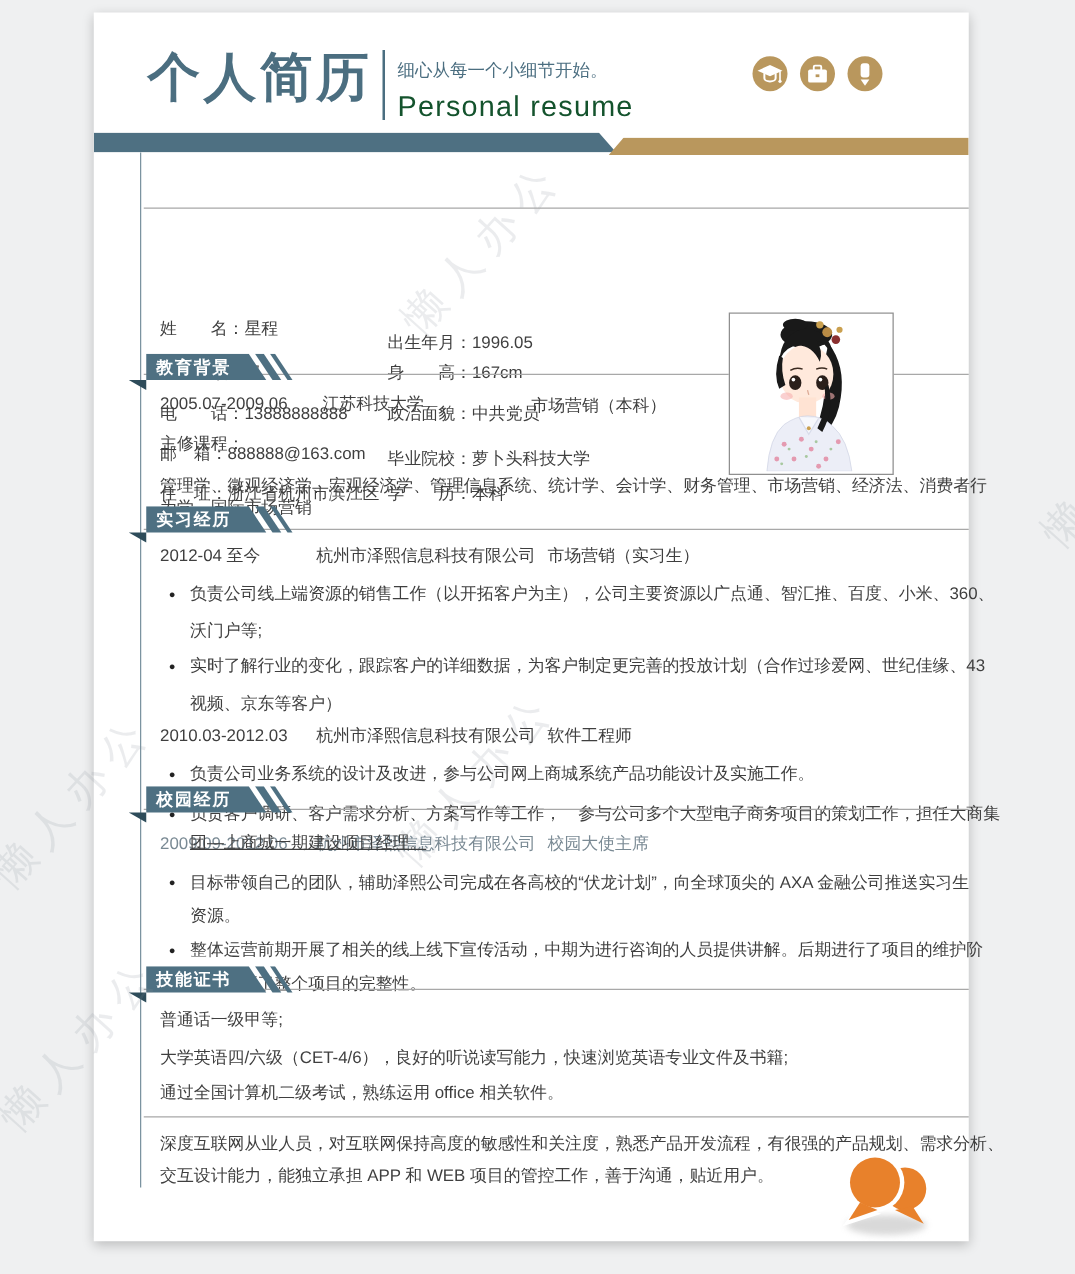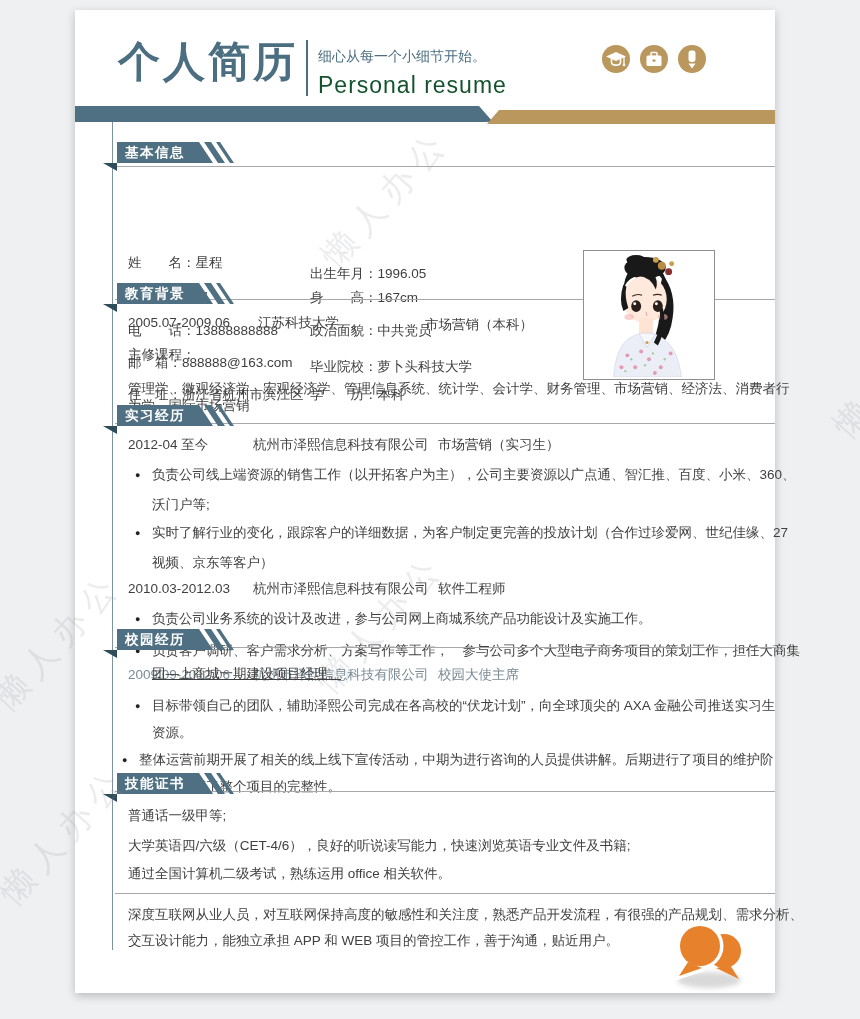--- a/index.html
+++ b/index.html
@@ -82,29 +82,20 @@
 
     <div class="vline"></div>
 
     <div class="line" style="top:156px;"></div>
     <div class="line" style="top:289px;"></div>
     <div class="line" style="top:413px;"></div>
     <div class="line" style="top:637px;"></div>
     <div class="line" style="top:781px;"></div>
     <div class="line" style="top:883px;"></div>
 
-    <div class="ribbon" style="top:132px;">
-      <svg width="150" height="30" viewBox="0 0 150 30">
-        <polygon points="0,21 14,21 14,29" fill="#2e4c5a"></polygon>
-        <polygon points="14,0 96,0 110,21 14,21" fill="#4e7082"></polygon>
-        <polygon points="101,0 108,0 122,21 115,21" fill="#4e7082"></polygon>
-        <polygon points="113,0 117,0 131,21 127,21" fill="#4e7082"></polygon>
-      </svg>
-      <span class="lbl">基本信息</span>
-    </div>
     <div class="ribbon" style="top:273px;">
       <svg width="150" height="30" viewBox="0 0 150 30">
         <polygon points="0,21 14,21 14,29" fill="#2e4c5a"></polygon>
         <polygon points="14,0 96,0 110,21 14,21" fill="#4e7082"></polygon>
         <polygon points="101,0 108,0 122,21 115,21" fill="#4e7082"></polygon>
         <polygon points="113,0 117,0 131,21 127,21" fill="#4e7082"></polygon>
       </svg>
       <span class="lbl">教育背景</span>
     </div>
     <div class="ribbon" style="top:395px;">
@@ -151,37 +142,37 @@
     <div class="t" style="left:350px;top:307px;">市场营销（本科）</div>
     <div class="t" style="left:53px;top:337px;">主修课程：</div>
     <div class="t" style="left:53px;top:371px;">管理学、微观经济学、宏观经济学、管理信息系统、统计学、会计学、财务管理、市场营销、经济法、消费者行</div>
     <div class="t" style="left:53px;top:388px;">为学、国际市场营销</div>
 
     <div class="t" style="left:53px;top:427px;">2012-04 至今</div>
     <div class="t" style="left:178px;top:427px;">杭州市泽熙信息科技有限公司</div>
     <div class="t" style="left:363px;top:427px;">市场营销（实习生）</div>
     <div class="t bullet" style="left:77px;top:457px;">负责公司线上端资源的销售工作（以开拓客户为主），公司主要资源以广点通、智汇推、百度、小米、360、</div>
     <div class="t" style="left:77px;top:487px;">沃门户等;</div>
-    <div class="t bullet" style="left:77px;top:515px;">实时了解行业的变化，跟踪客户的详细数据，为客户制定更完善的投放计划（合作过珍爱网、世纪佳缘、27</div>
+    <div class="t bullet" style="left:77px;top:515px;">实时了解行业的变化，跟踪客户的详细数据，为客户制定更完善的投放计划（合作过珍爱网、世纪佳缘、43</div>
     <div class="t" style="left:77px;top:545px;">视频、京东等客户）</div>
 
     <div class="t" style="left:53px;top:571px;">2010.03-2012.03</div>
     <div class="t" style="left:178px;top:571px;">杭州市泽熙信息科技有限公司</div>
     <div class="t" style="left:363px;top:571px;">软件工程师</div>
     <div class="t bullet" style="left:77px;top:601px;">负责公司业务系统的设计及改进，参与公司网上商城系统产品功能设计及实施工作。</div>
     <div class="t bullet" style="left:77px;top:633px;">负责客户调研、客户需求分析、方案写作等工作，　参与公司多个大型电子商务项目的策划工作，担任大商集</div>
 
     <div class="t serifgray" style="left:53px;top:657px;">2009.09-2012.06</div>
     <div class="t serifgray" style="left:178px;top:657px;">杭州市泽熙信息科技有限公司</div>
     <div class="t serifgray" style="left:363px;top:657px;">校园大使主席</div>
     <div class="t" style="left:77px;top:656px;text-decoration:underline;">团—上商城一期建设项目经理。</div>
 
     <div class="t bullet" style="left:77px;top:688px;">目标带领自己的团队，辅助泽熙公司完成在各高校的“伏龙计划”，向全球顶尖的 AXA 金融公司推送实习生</div>
     <div class="t" style="left:77px;top:715px;">资源。</div>
-    <div class="t bullet" style="left:64px;top:742px;">整体运营前期开展了相关的线上线下宣传活动，中期为进行咨询的人员提供讲解。后期进行了项目的维护阶</div>
+    <div class="t bullet" style="left:77px;top:742px;">整体运营前期开展了相关的线上线下宣传活动，中期为进行咨询的人员提供讲解。后期进行了项目的维护阶</div>
     <div class="t" style="left:77px;top:769px;">段，保证了整个项目的完整性。</div>
 
     <div class="t" style="left:53px;top:798px;">普通话一级甲等;</div>
     <div class="t" style="left:53px;top:828px;">大学英语四/六级（CET-4/6），良好的听说读写能力，快速浏览英语专业文件及书籍;</div>
     <div class="t" style="left:53px;top:856px;">通过全国计算机二级考试，熟练运用 office 相关软件。</div>
 
     <div class="t" style="left:53px;top:897px;">深度互联网从业人员，对互联网保持高度的敏感性和关注度，熟悉产品开发流程，有很强的产品规划、需求分析、</div>
     <div class="t" style="left:53px;top:923px;">交互设计能力，能独立承担 APP 和 WEB 项目的管控工作，善于沟通，贴近用户。</div>
 
     <div class="photo">

